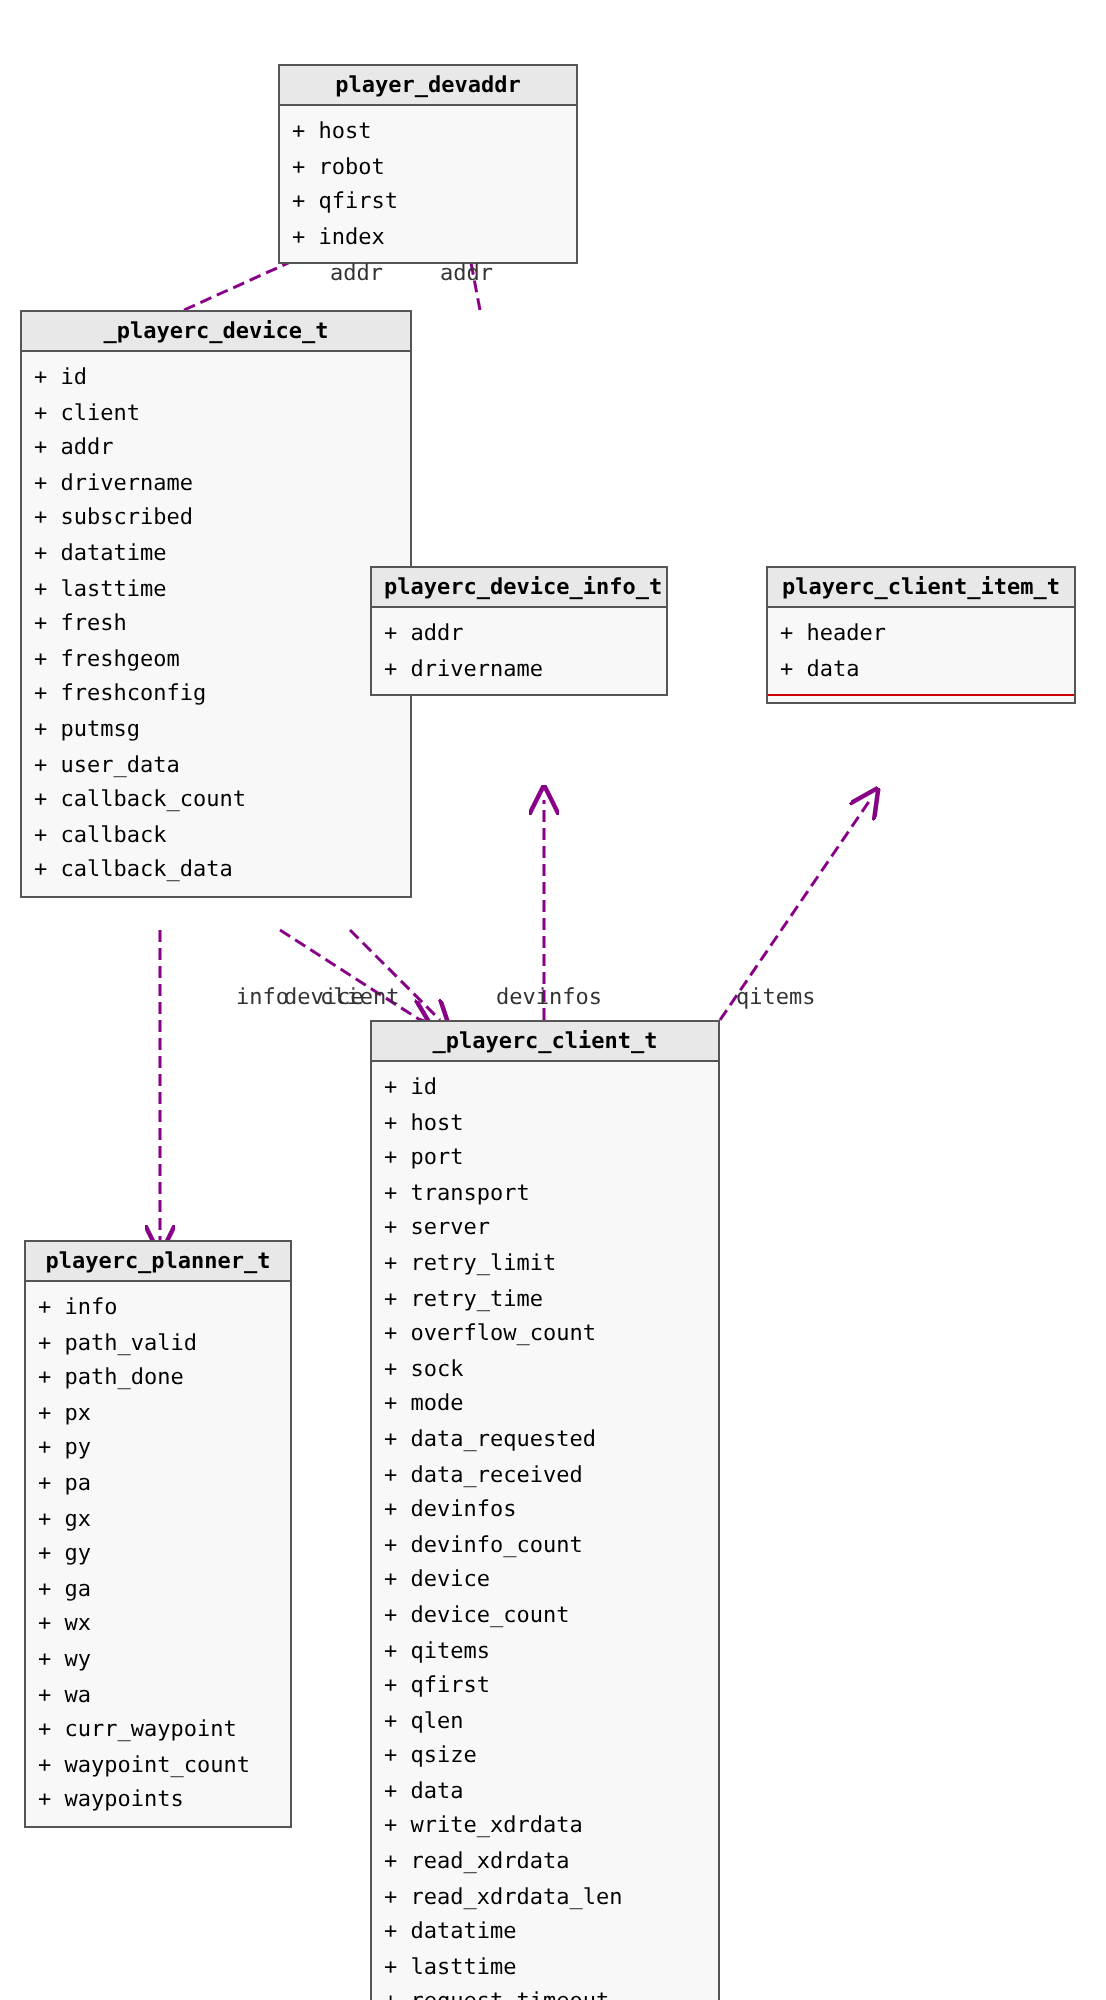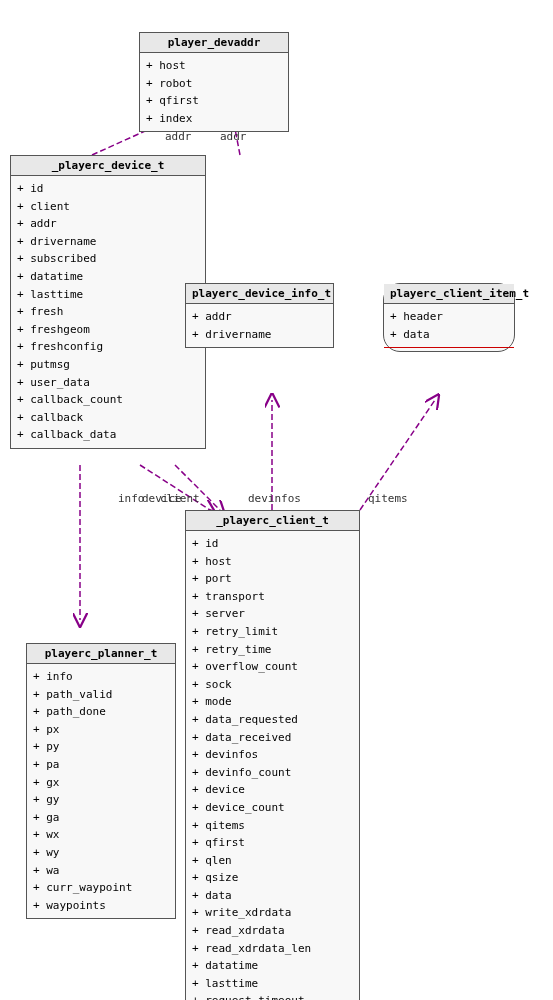--- a/index.html
+++ b/index.html
@@ -110,21 +110,21 @@
 </div>
 
 <div class="uml-box" style="left:185px; top:283px; width:149px;">
   <div class="box-title">playerc_device_info_t</div>
   <div class="box-body">
     <div class="field">+ addr</div>
     <div class="field">+ drivername</div>
   </div>
 </div>
 
-<div class="uml-box" style="left:383px; top:283px; width:132px;border-radius:17px;">
+<div class="uml-box" style="left:383px; top:283px; width:155px;">
   <div class="box-title">playerc_client_item_t</div>
   <div class="box-body">
     <div class="field">+ header</div>
     <div class="field">+ data</div>
   </div>
   <div class="box-footer"></div>
 </div>
 
 <div class="uml-box" style="left:185px; top:510px; width:175px;">
   <div class="box-title">_playerc_client_t</div>
@@ -153,36 +153,37 @@
     <div class="field">+ write_xdrdata</div>
     <div class="field">+ read_xdrdata</div>
     <div class="field">+ read_xdrdata_len</div>
     <div class="field">+ datatime</div>
     <div class="field">+ lasttime</div>
     <div class="field">+ request_timeout</div>
   </div>
 
 </div>
 
-<div class="uml-box" style="left:26px; top:620px; width:150px;margin-top:23px;">
+<div class="uml-box" style="left:12px; top:620px; width:134px;">
   <div class="box-title">playerc_planner_t</div>
   <div class="box-body">
     <div class="field">+ info</div>
     <div class="field">+ path_valid</div>
     <div class="field">+ path_done</div>
     <div class="field">+ px</div>
     <div class="field">+ py</div>
     <div class="field">+ pa</div>
     <div class="field">+ gx</div>
     <div class="field">+ gy</div>
     <div class="field">+ ga</div>
     <div class="field">+ wx</div>
     <div class="field">+ wy</div>
     <div class="field">+ wa</div>
     <div class="field">+ curr_waypoint</div>
+    <div class="field">+ waypoint_count</div>
     <div class="field">+ waypoints</div>
   </div>
 </div>
 
 <div class="label-text" style="left:165px; top:130px;">addr</div>
 <div class="label-text" style="left:220px; top:130px;">addr</div>
 <div class="label-text" style="left:70px; top:492px;margin-left:48px;">info</div>
 <div class="label-text" style="left:110px; top:492px;margin-left:32px;">device</div>
 <div class="label-text" style="left:160px; top:492px;">client</div>
 <div class="label-text" style="left:248px; top:492px;">devinfos</div>

